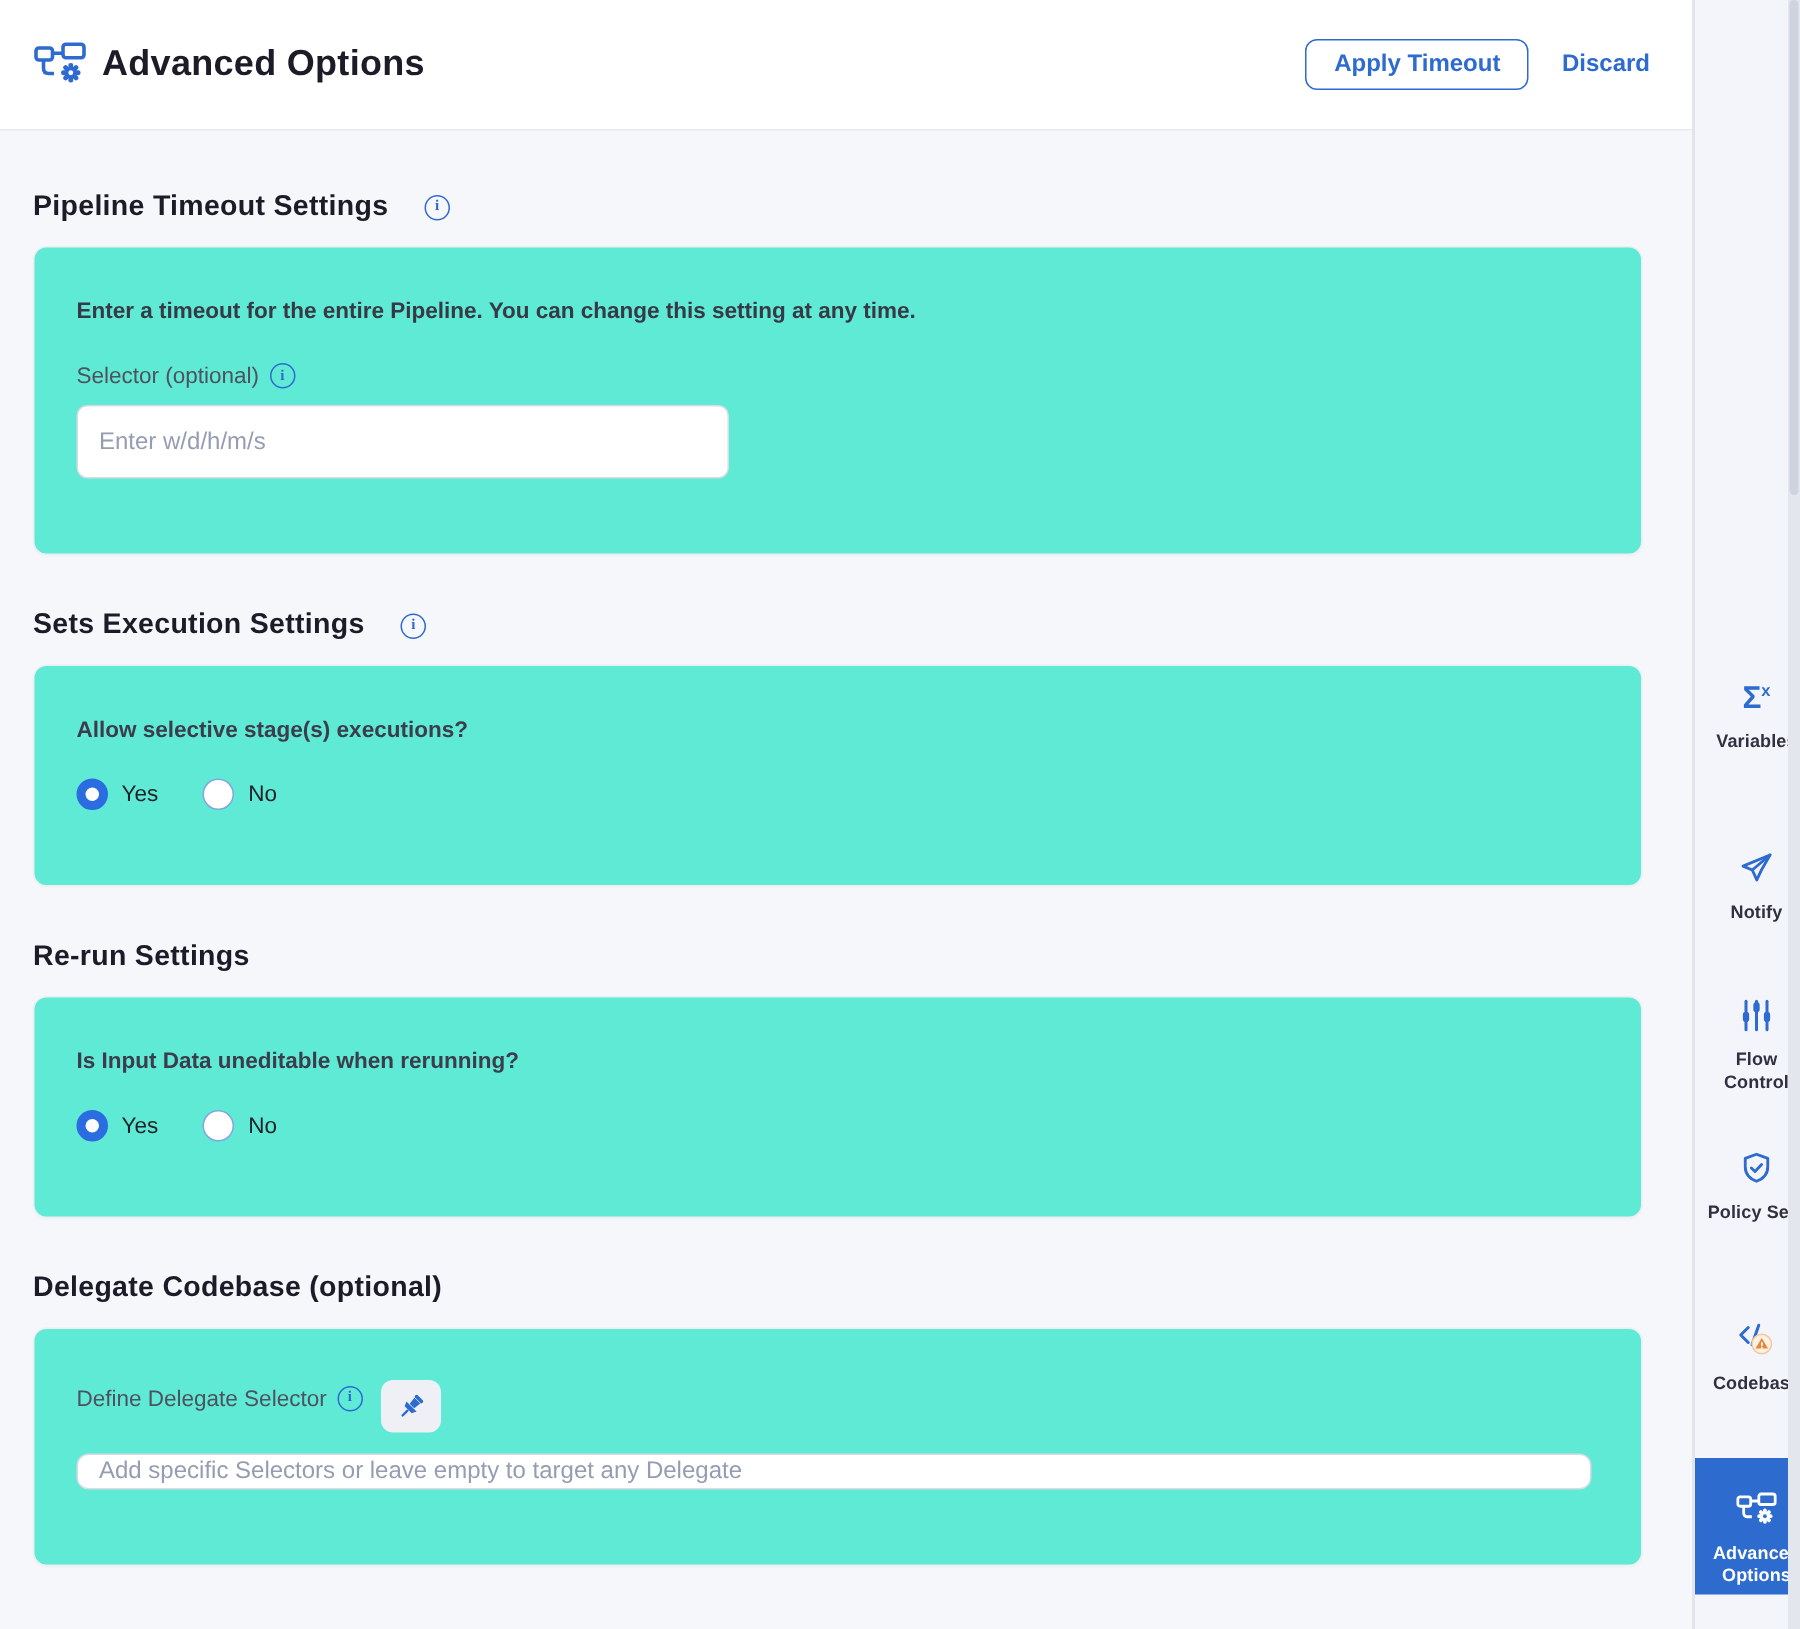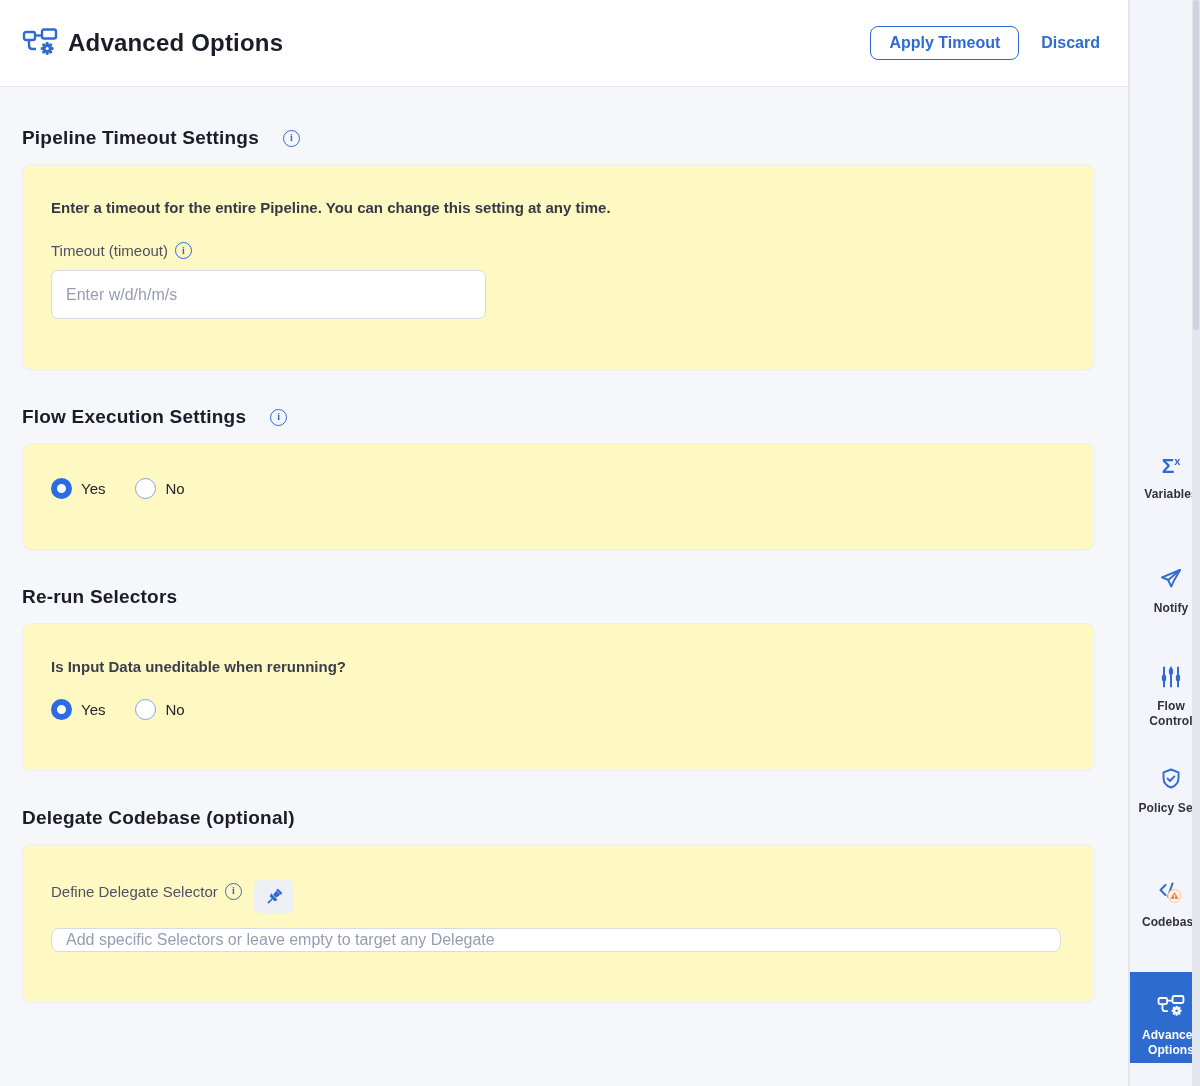--- a/index.html
+++ b/index.html
@@ -26,21 +26,21 @@
   .link-btn{color:#2e6bd0;font-size:16px;font-weight:700;cursor:pointer;background:none;border:none;font-family:inherit;padding:0;}
   .content{padding:40px 33px 0 22px;}
   .section-heading-row{display:flex;align-items:center;gap:24px;margin:0 0 15px 0;}
   .section-heading{font-size:19px;font-weight:700;color:#1c1c28;letter-spacing:.2px;}
   .info-icon{
     width:15px;height:15px;border:1.4px solid #2e6bd0;border-radius:50%;
     color:#2e6bd0;font-size:10px;font-weight:700;display:inline-flex;align-items:center;justify-content:center;
     line-height:1;flex:0 0 auto;cursor:pointer;font-family:"Liberation Serif",serif;
   }
   .card{
-    background:#fef9c3;border:1px solid #eceef3;border-radius:9px;
+    background:#5eead4;border:1px solid #eceef3;border-radius:9px;
     padding:34px 28px 50px 28px;margin-bottom:36px;box-shadow:0 1px 2px rgba(40,41,61,0.02);
   }
   .card-desc{font-size:15px;font-weight:600;color:#383946;margin:0 0 26px 0;}
   .field-label-row{display:flex;align-items:center;gap:7px;margin-bottom:11px;}
   .field-label{font-size:15px;color:#4f5162;}
   .text-input{
     display:block;height:49px;border:1px solid #d8dae6;border-radius:7px;background:#fff;
     font-family:inherit;font-size:16px;color:#1c1c28;padding:0 14px;box-sizing:border-box;outline:none;
   }
   .text-input::placeholder{color:#969db2;}
@@ -106,45 +106,46 @@
 
   <div class="content">
 
     <div class="section-heading-row">
       <span class="section-heading">Pipeline Timeout Settings</span>
       <span class="info-icon">i</span>
     </div>
     <div class="card">
       <p class="card-desc">Enter a timeout for the entire Pipeline. You can change this setting at any time.</p>
       <div class="field-label-row">
-        <span class="field-label">Timeout (timeout)</span>
+        <span class="field-label">Selector (optional)</span>
         <span class="info-icon">i</span>
       </div>
       <input class="text-input input-timeout" type="text" placeholder="Enter w/d/h/m/s" style="">
     </div>
 
     <div class="section-heading-row">
-      <span class="section-heading">Flow Execution Settings</span>
+      <span class="section-heading">Sets Execution Settings</span>
       <span class="info-icon">i</span>
     </div>
     <div class="card">
+      <p class="question">Allow selective stage(s) executions?</p>
       <div class="radio-row">
         <div class="radio-opt">
           <span class="radio checked"></span>
           <span class="radio-label">Yes</span>
         </div>
         <div class="radio-opt">
           <span class="radio unchecked"></span>
           <span class="radio-label">No</span>
         </div>
       </div>
     </div>
 
     <div class="section-heading-row">
-      <span class="section-heading">Re-run Selectors</span>
+      <span class="section-heading">Re-run Settings</span>
     </div>
     <div class="card">
       <p class="question">Is Input Data uneditable when rerunning?</p>
       <div class="radio-row">
         <div class="radio-opt">
           <span class="radio checked"></span>
           <span class="radio-label">Yes</span>
         </div>
         <div class="radio-opt">
           <span class="radio unchecked"></span>

